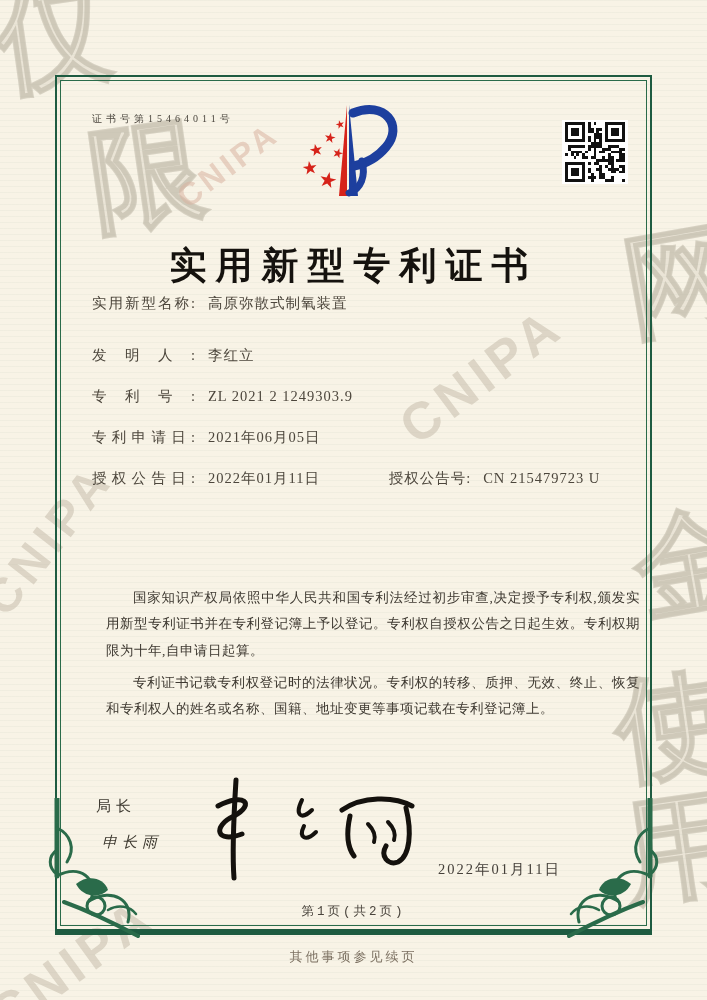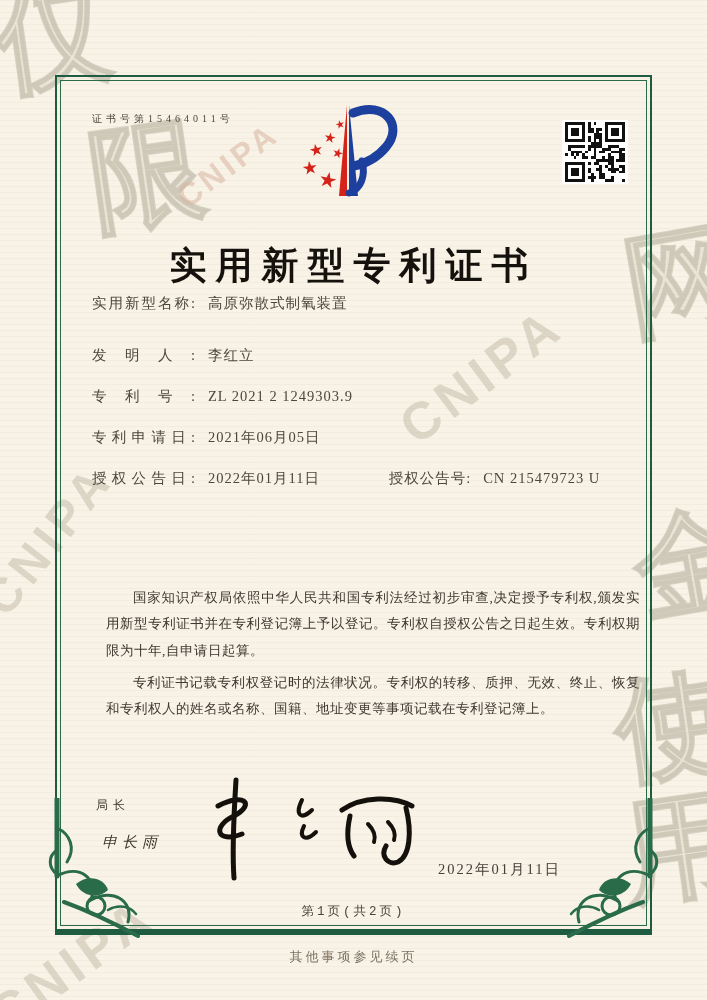--- a/index.html
+++ b/index.html
@@ -46,21 +46,21 @@
   .row { margin-bottom:19px; line-height:22px; letter-spacing:1px; white-space:nowrap; }
   .row.first { margin-bottom:30px; }
   .lbl { display:inline-block; width:104px; text-align:justify; text-align-last:justify; }
   .val { margin-left:12px;text-align:center; }
   .grant-a { display:inline-block; width:292px; }
   
   .paras { position:absolute; left:106px; top:585px; width:534px; font-size:13.5px;
            line-height:1.95; text-align:justify; color:#3e3931; letter-spacing:.5px; }
   .paras p { text-indent:2em; margin-bottom:6px; }
   
-  .signer-title { position:absolute; left:96px; top:797px; font-size:12px; letter-spacing:5px; color:#3c382f; }
+  .signer-title { position:absolute; left:96px; top:797px; font-size:15px; letter-spacing:5px; color:#3c382f; }
   .signer-name  { position:absolute; left:102px; top:833px; font-size:15px; letter-spacing:5px; color:#3c382f;font-style:italic; }
   .signature { position:absolute; left:190px; top:772px; }
   .issue-date { position:absolute; left:438px; top:860px; font-size:14.5px; letter-spacing:2px; color:#45403a; }
   .page-footer { position:absolute; left:55px; top:903px; width:597px; text-align:center;
                  font-size:12.5px; letter-spacing:3px; color:#4a453d;font-family:Liberation Mono, monospace; }
   .note { position:absolute; left:0; top:948px; width:707px; text-align:center;
           font-size:13px; letter-spacing:3px; color:#7d7263; }
 </style>
 </head>
 <body>

